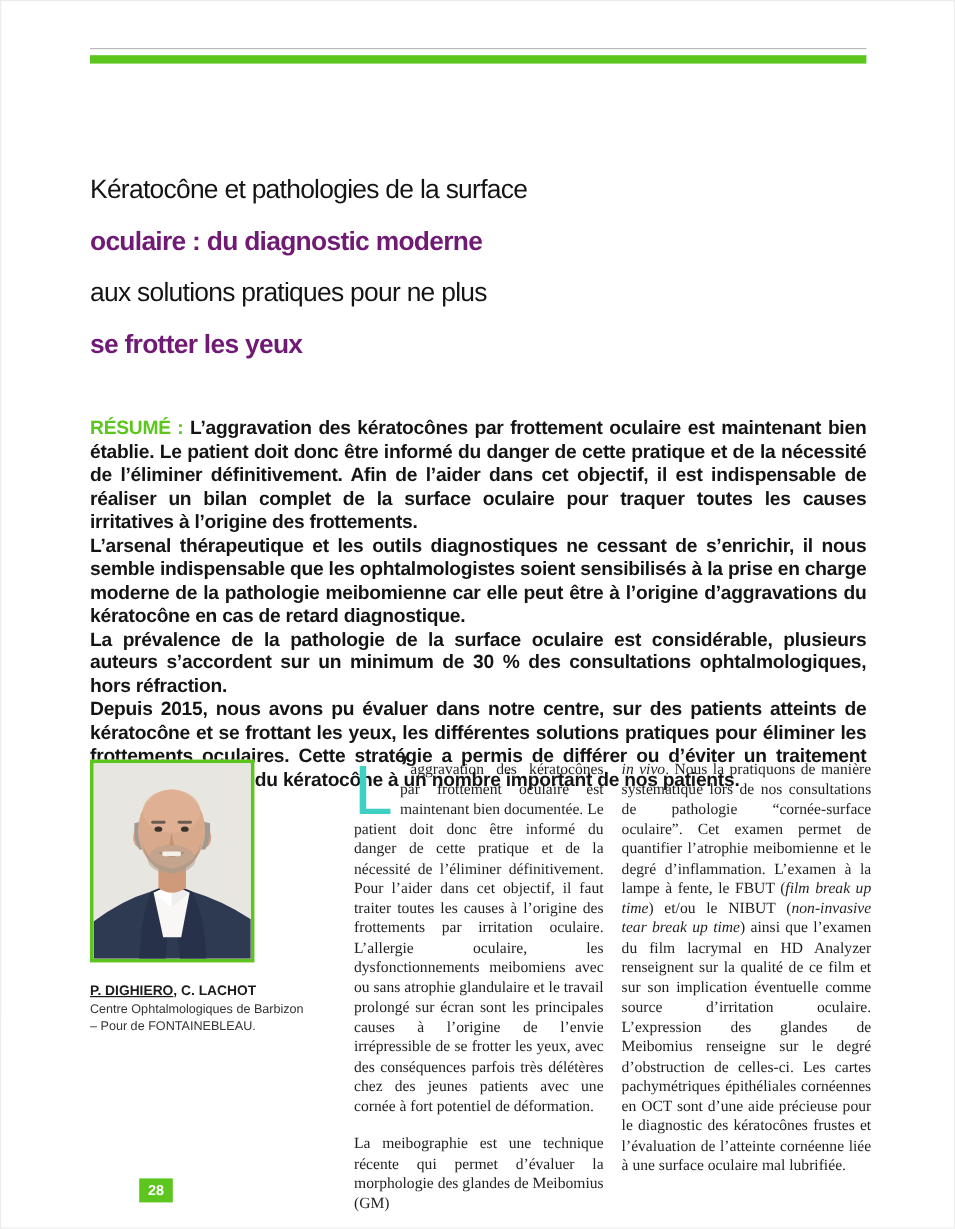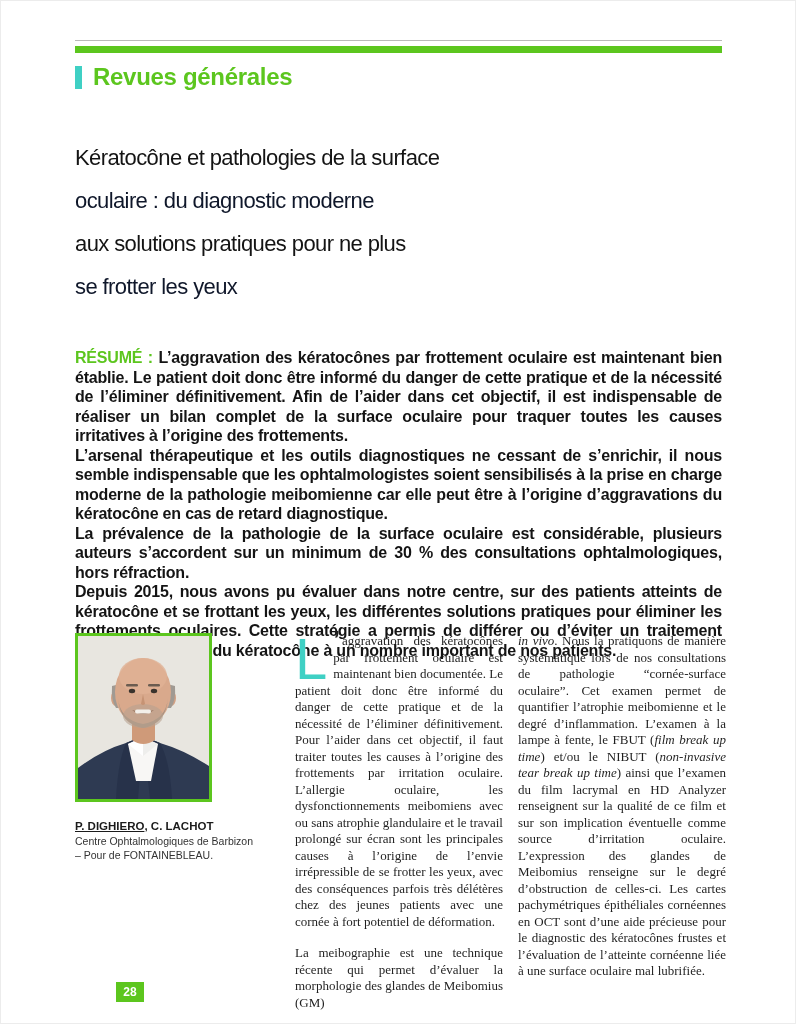--- a/index.html
+++ b/index.html
@@ -14,21 +14,21 @@
   .header-rule { position:absolute; left:75px; top:40px; width:647px; height:1px; background:#b9b9b9; }
   .green-bar { position:absolute; left:75px; top:46px; width:647px; height:7px; background:#5cc61e; }
   
   .section-row { position:absolute; left:75px; top:63px; display:flex; align-items:center; }
   .section-marker { width:7px; height:23px; background:#3fd0c4; margin-right:11px; }
   .section-label { color:#5cc61e; font-weight:bold; font-size:24px; letter-spacing:-0.3px; }
   
   .title-block { position:absolute; left:75px; top:136px; width:660px; }
   .title-line { font-size:22px; line-height:43px; letter-spacing:-0.6px; font-weight:normal; }
   .t-dark { color:#141414; }
-  .t-teal { color:#0f172a; }
+  .t-teal { color:#701a75;font-weight:bold; }
   
   .resume { position:absolute; left:75px; top:348px; width:647px;
     font-weight:bold; font-size:16px; line-height:19.5px; letter-spacing:-0.2px; text-align:justify; color:#141414; }
   .resume p { margin:0; }
   .resume-label { color:#5cc61e; }
   
   .main { position:absolute; left:75px; top:633px; width:647px; display:flex; gap:15px; }
   .author-col { width:205px; flex:0 0 205px; }
   .photo-frame { width:131px; height:163px; border:3px solid #5cc61e; background:#ece9e4; }
   .author-names { margin-top:18px; font-size:11.5px; font-weight:bold; color:#1b1b1b; letter-spacing:0; }
@@ -48,24 +48,20 @@
     color:#ffffff; font-weight:bold; font-size:12px; display:flex; align-items:center; justify-content:center;margin-left:38px; }
 </style>
 </head>
 <body>
 
 <div class="page">
 
   <div class="header-rule"></div>
   <div class="green-bar"></div>
 
-  <div class="section-row">
-    <div class="section-marker"></div>
-    <div class="section-label">Revues générales</div>
-  </div>
 
   <div class="title-block">
     <div class="title-line t-dark">Kératocône et pathologies de la surface</div>
     <div class="title-line t-teal">oculaire : du diagnostic moderne</div>
     <div class="title-line t-dark">aux solutions pratiques pour ne plus</div>
     <div class="title-line t-teal">se frotter les yeux</div>
   </div>
 
   <div class="resume">
     <p><span class="resume-label">RÉSUMÉ :</span><span> L’aggravation des kératocônes par frottement oculaire est maintenant bien établie. Le patient doit donc être informé du danger de cette pratique et de la nécessité de l’éliminer définitivement. Afin de l’aider dans cet objectif, il est indispensable de réaliser un bilan complet de la surface oculaire pour traquer toutes les causes irritatives à l’origine des frottements.</span></p>

